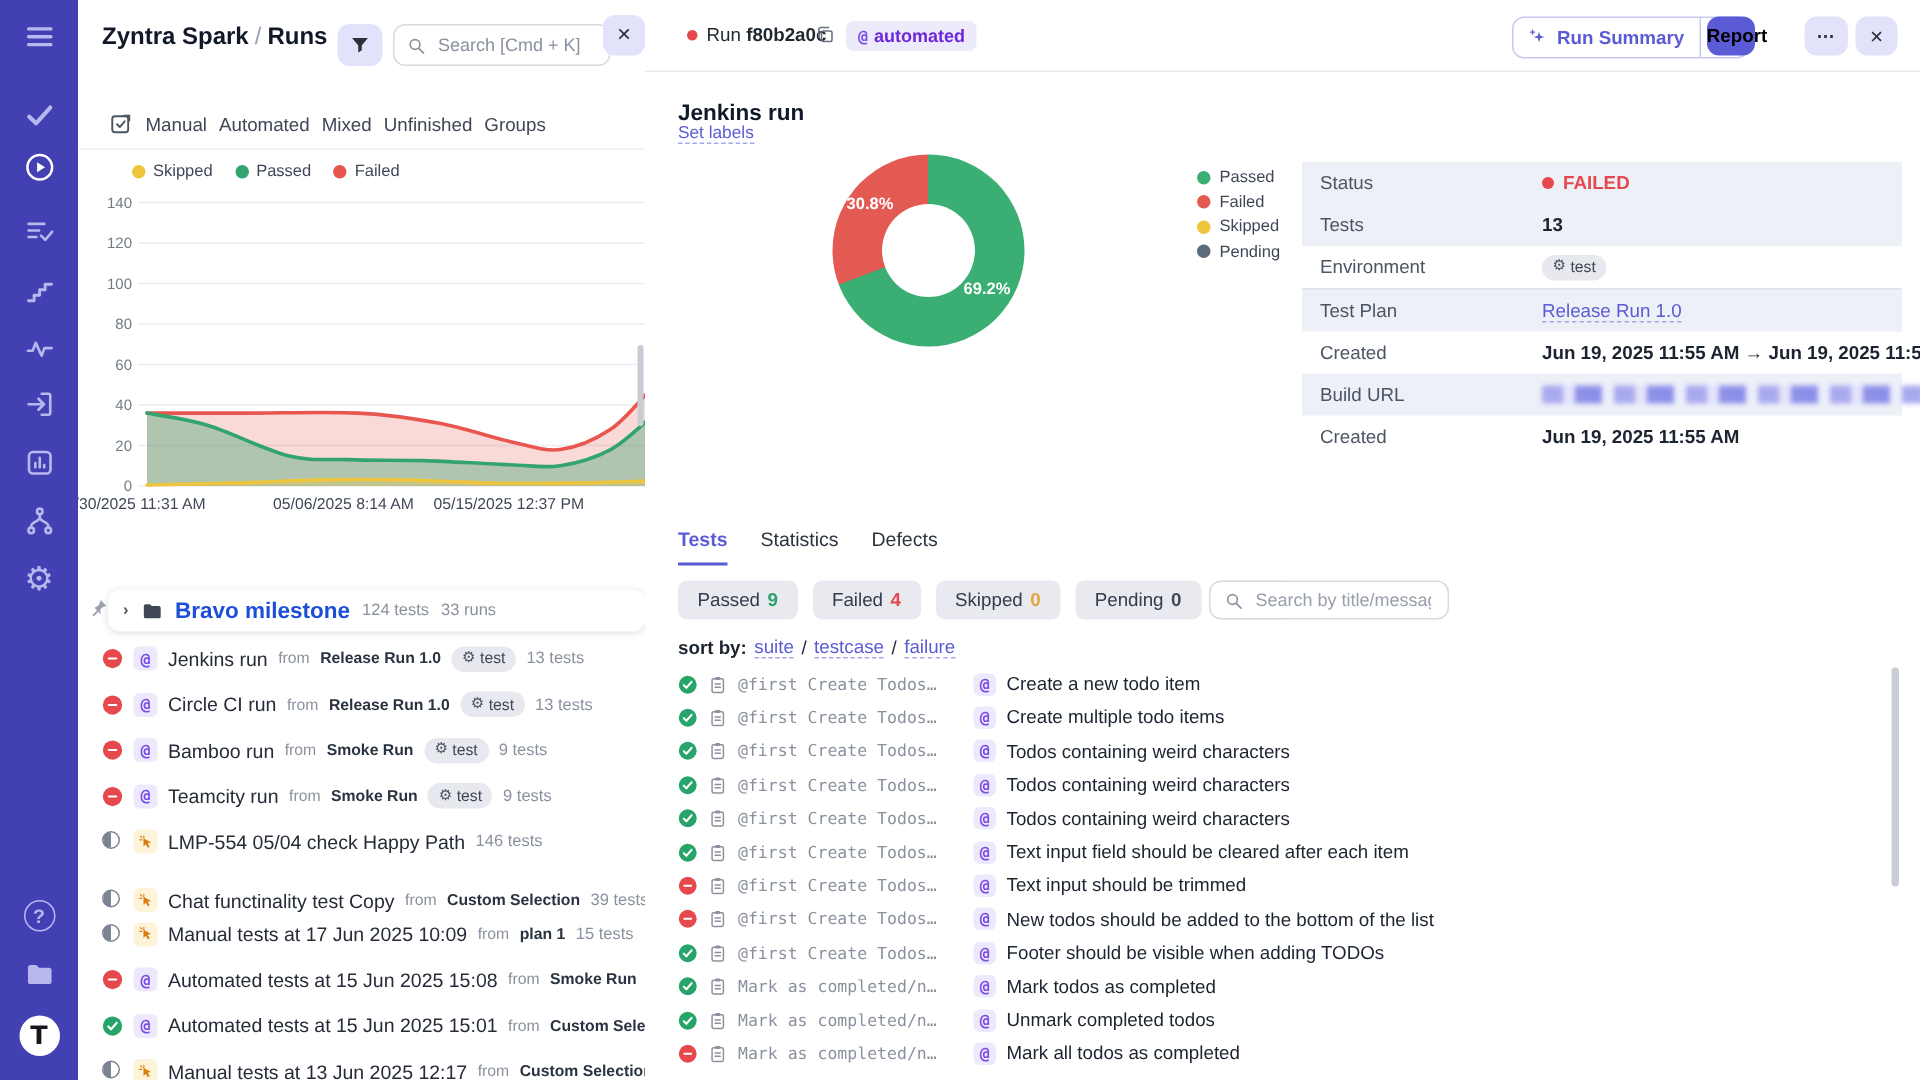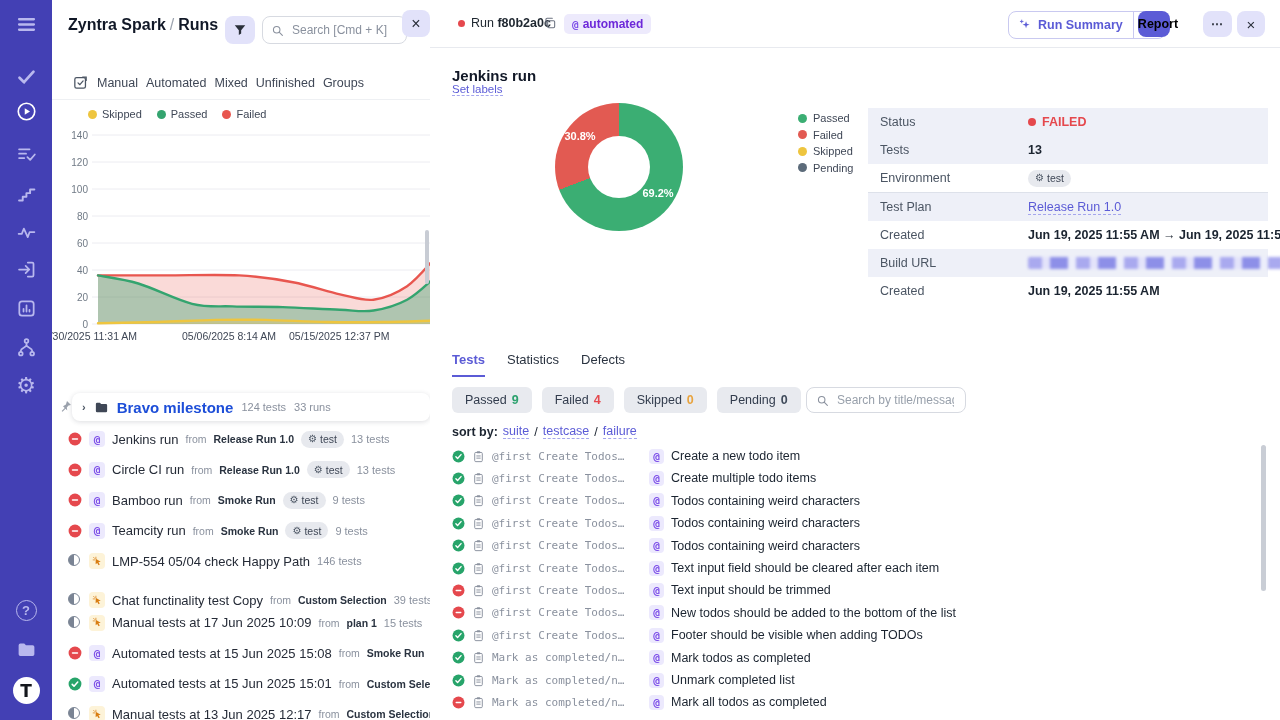--- a/index.html
+++ b/index.html
@@ -804,21 +804,21 @@
           </span>
           <span class="clip-ico">
             <svg viewBox="0 0 24 24" fill="none" stroke="currentColor" stroke-width="1.8">
               <rect x="5" y="4.5" width="14" height="17" rx="2"></rect>
               <rect x="9" y="2.5" width="6" height="3.6" rx="1" fill="currentColor" stroke="none"></rect>
               <path d="M8.8 11h6.4M8.8 15h6.4" stroke-linecap="round"></path>
             </svg>
           </span>
           <span class="suite-name">Mark as completed/n…</span>
           <span class="type-ico auto">@</span>
-          <span class="test-title">Unmark completed list</span>
+          <span class="test-title">Unmark completed todos</span>
         </div>
         <div class="test-row" style="top: 691.4px;">
           <span class="st-ico">
             <svg viewBox="0 0 24 24">
               <circle cx="12" cy="12" r="11" fill="#e5484d"></circle>
               <rect x="6.5" y="10.8" width="11" height="2.4" rx="1.2" fill="#fff"></rect>
             </svg>
           </span>
           <span class="clip-ico">
             <svg viewBox="0 0 24 24" fill="none" stroke="currentColor" stroke-width="1.8">

